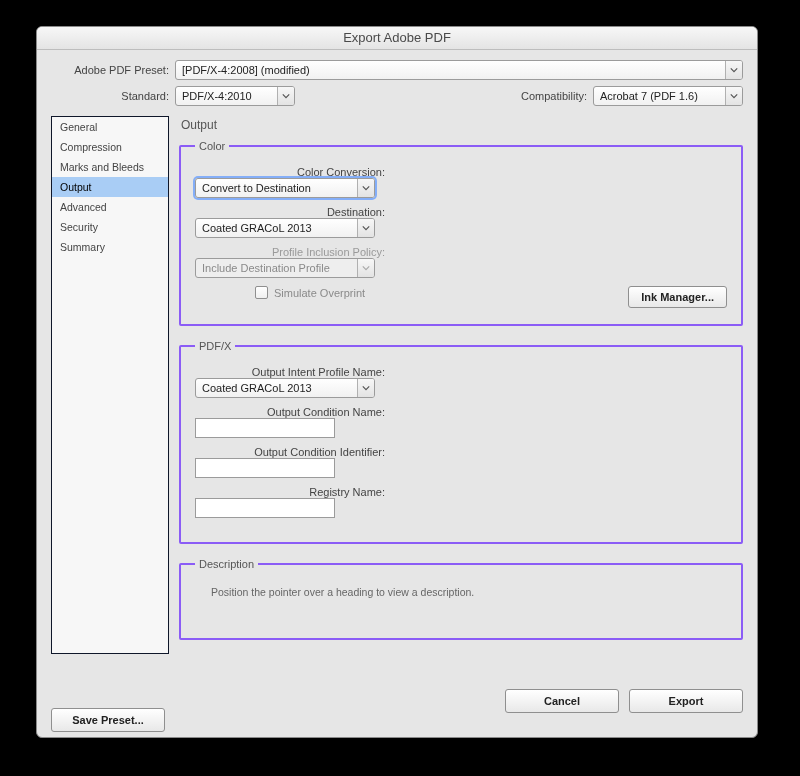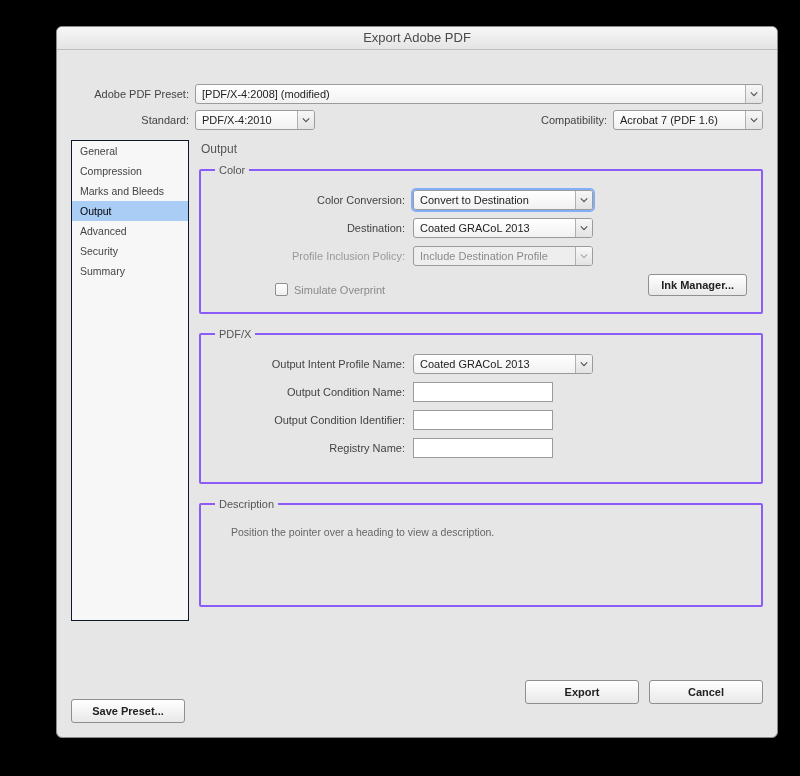--- a/index.html
+++ b/index.html
@@ -7,32 +7,31 @@
     padding: 0;
     width: 800px;
     height: 776px;
     background: #000;
     font-family: "Lucida Grande", "Helvetica Neue", Arial, sans-serif;
     font-size: 11px;
     color: #333;
   }
   .window {
     position: absolute;
-    left: 56px;
+    left: 36px;
     top: 26px;
     width: 720px;
     height: 710px;
     background: #e6e6e6;
     border: 1px solid #8a8a8a;
     border-radius: 6px;
     box-shadow: 0 10px 30px rgba(0,0,0,.55), 0 0 0 1px rgba(0,0,0,.15);
     display: flex;
     flex-direction: column;
     overflow: hidden;
-    gap: 24px;
   }
   .titlebar {
     height: 22px;
     line-height: 22px;
     text-align: center;
     font-size: 13px;
     color: #4a4a4a;
     background: linear-gradient(#f7f7f7,#e4e4e4);
     border-bottom: 1px solid #bdbdbd;
   }
@@ -129,22 +128,22 @@
     background: #e6e6e6;
   }
   fieldset.group > legend {
     padding: 0 4px;
     color: #555;
     font-size: 11px;
   }
 
   .form-row {
     display: flex;
-    align-items: center;
     margin-bottom: 8px;
+    flex-direction: column;
   }
   .form-row .flabel {
     width: 190px;
     text-align: right;
     padding-right: 8px;
     color: #444;
   }
   .form-row .flabel.disabled { color: #9a9a9a; }
 
   .textinput {
@@ -177,21 +176,21 @@
     background: linear-gradient(#ffffff,#e8e8e8);
     font-size: 11px;
     color: #222;
     display:inline-flex; align-items:center; justify-content:center;
     cursor: default;
     font-weight: bold;
   }
   .btn.small { height:20px; padding:0 12px; }
 
   .inkmgr-row {
-    display:flex; align-items:flex-end;
+    display:flex; align-items:flex-start;
     margin-top: 6px;
   }
   .inkmgr-row .spacer { flex:1; }
 
   .desc-text {
     font-size: 10.5px;
     color: #666;
     padding: 2px 16px 32px 16px;
   }
 
@@ -346,17 +345,17 @@
           <div class="desc-text">Position the pointer over a heading to view a description.</div>
         </fieldset>
 
       </div>
     </div>
   </div>
 
   <div class="footer">
     <div class="btn save">Save Preset...</div>
     <div class="spacer"></div>
+    <div class="btn">Cancel</div>
     <div class="btn">Export</div>
-    <div class="btn">Cancel</div>
   </div>
 
 </div>
 
 </body></html>

